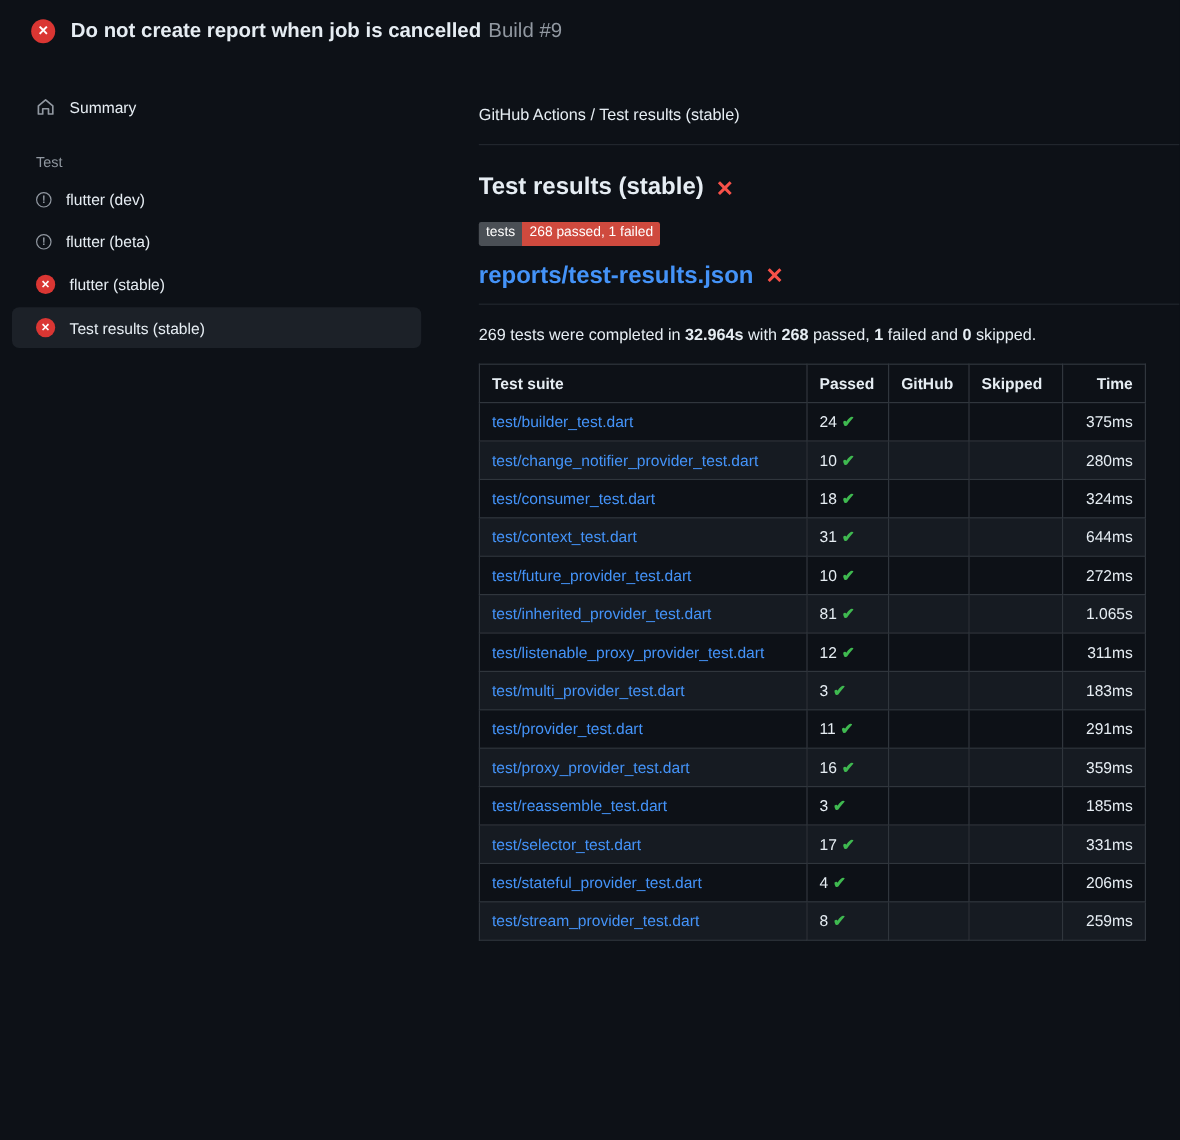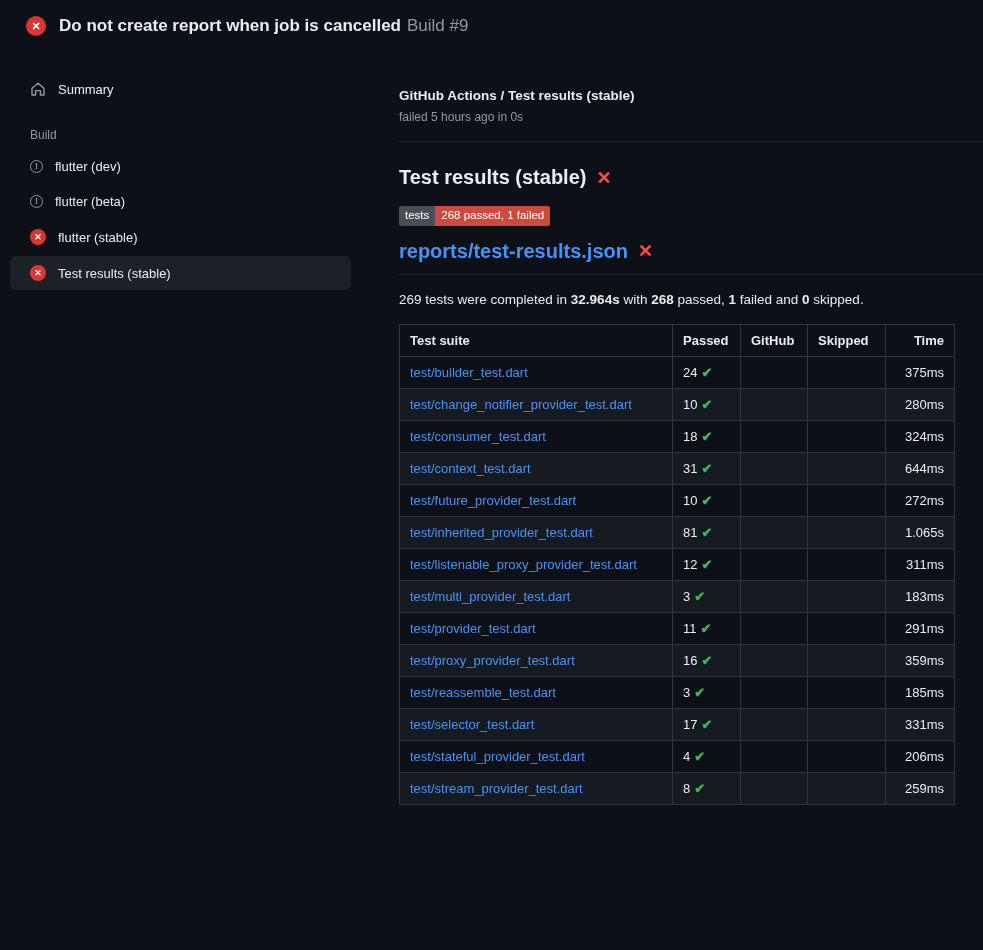--- a/index.html
+++ b/index.html
@@ -40,21 +40,21 @@
     border-radius:6px;font-size:13px;color:var(--text);cursor:pointer;
   }
   .side-item.selected{background:var(--selected-bg);}
   .jobs-heading{
     color:var(--text-muted);font-size:12px;
     margin:22px 0 8px 0;padding-left:30px;
   }
   .home-icon{display:inline-flex;width:16px;height:16px;flex-shrink:0;}
   
   .main{flex:1;padding:38px 0 0 24px;min-width:0;}
-  .breadcrumb{font-size:13.5px;font-weight:700;color:var(--text);}
+  .breadcrumb{font-size:13.5px;font-weight:400;color:var(--text);}
   .run-meta{font-size:12px;color:var(--text-muted);margin-top:7px;}
   .divider{border:0;border-top:1px solid var(--border-muted);margin:17px 0 0 0;}
   .section-title{
     display:flex;align-items:center;gap:10px;
     font-size:20px;font-weight:700;margin:24px 0 0 0;
   }
   .x-mark{color:var(--red);font-weight:700;}
   .x-mark.lg{font-size:18px;}
   
   .badge{display:inline-flex;margin-top:17px;font-size:11.5px;line-height:1;}
@@ -103,21 +103,21 @@
 
   <aside class="sidebar">
     <div class="side-item">
       <span class="home-icon">
         <svg viewBox="0 0 16 16" width="16" height="16" fill="none" stroke="#9198a1" stroke-width="1.4" stroke-linejoin="round">
           <path d="M2 7.3 8 2.2l6 5.1V14h-3.6V9.6H5.6V14H2z"></path>
         </svg>
       </span>
       <span>Summary</span>
     </div>
-    <div class="jobs-heading">Build</div>
+    <div class="jobs-heading">Test</div>
     <nav>
         <div class="side-item">
     <span class="status-circle small neutral">!</span>
     <span class="job-label">flutter (dev)</span>
   </div>
         <div class="side-item">
     <span class="status-circle small neutral">!</span>
     <span class="job-label">flutter (beta)</span>
   </div>
         <div class="side-item">
@@ -126,21 +126,20 @@
   </div>
         <div class="side-item selected">
     <span class="status-circle small failed">✕</span>
     <span class="job-label">Test results (stable)</span>
   </div>
       </nav>
   </aside>
 
   <main class="main">
     <div class="breadcrumb">GitHub Actions / Test results (stable)</div>
-    <div class="run-meta">failed 5 hours ago in 0s</div>
     <hr class="divider">
 
     <h1 class="section-title">
       <span>Test results (stable)</span>
       <span class="x-mark lg">✕</span>
     </h1>
 
     <span class="badge">
       <span class="badge-label">tests</span>
       <span class="badge-value">268 passed, 1 failed</span>

